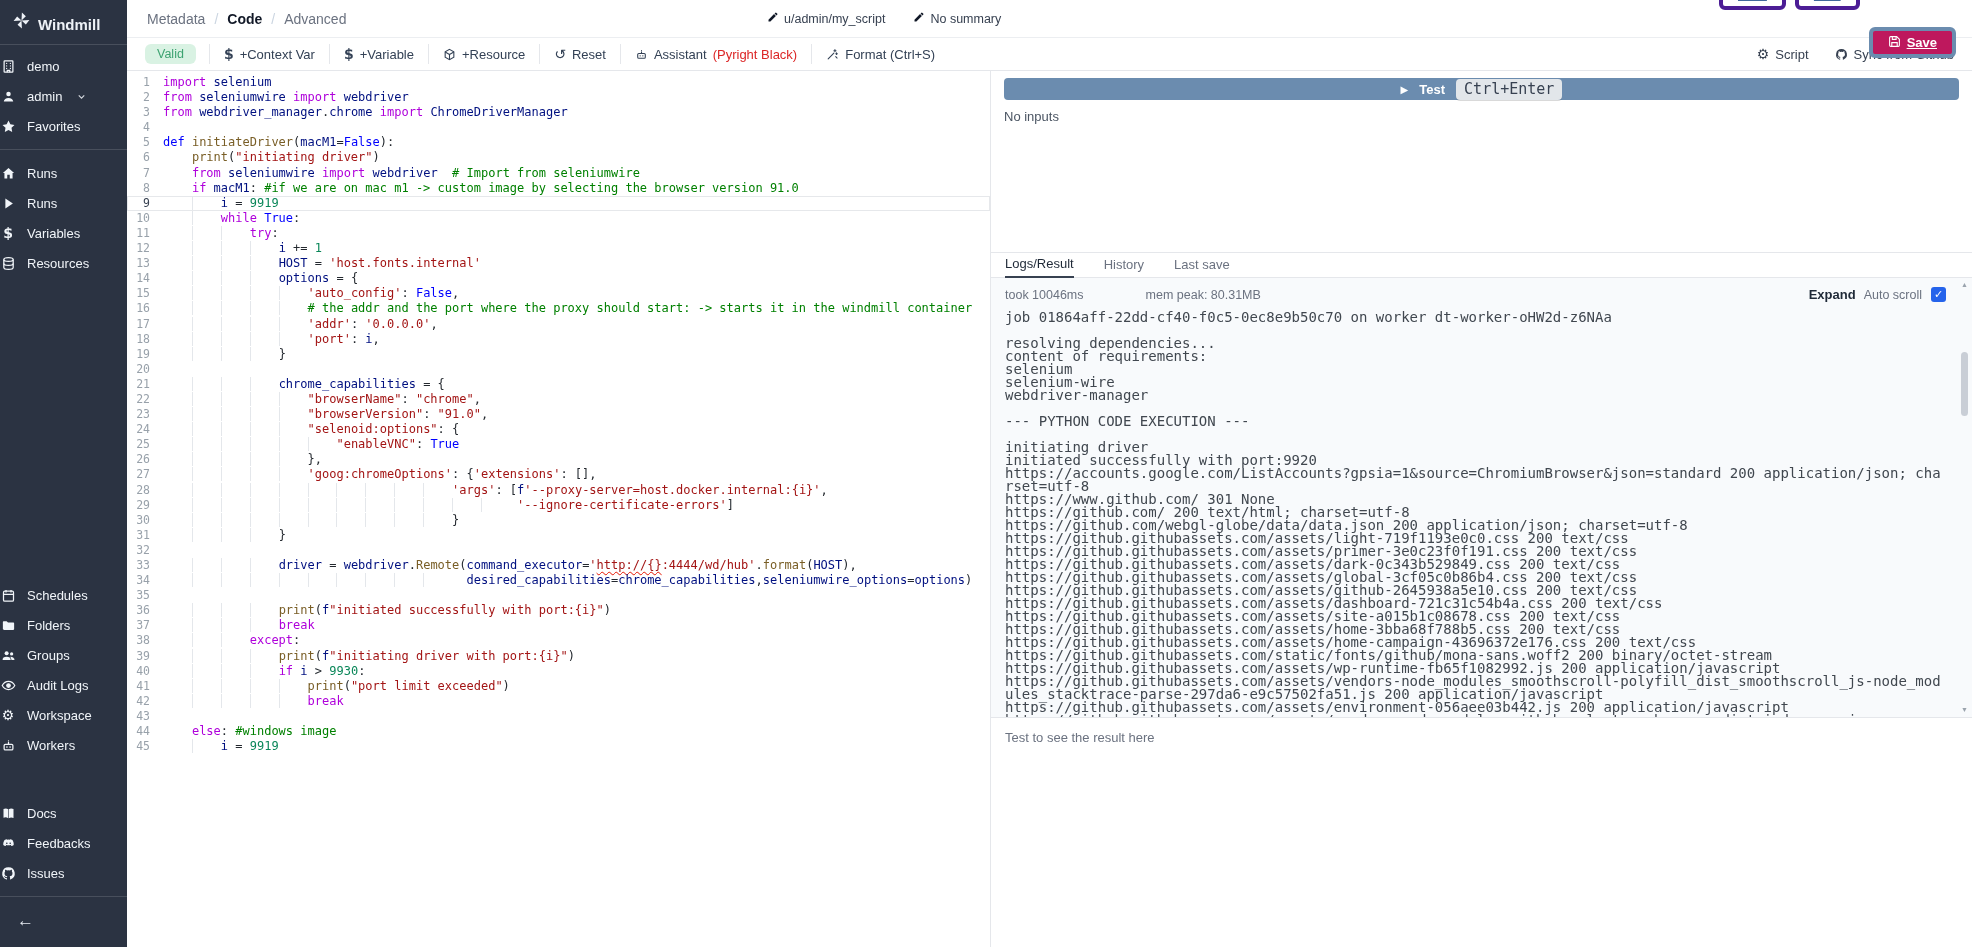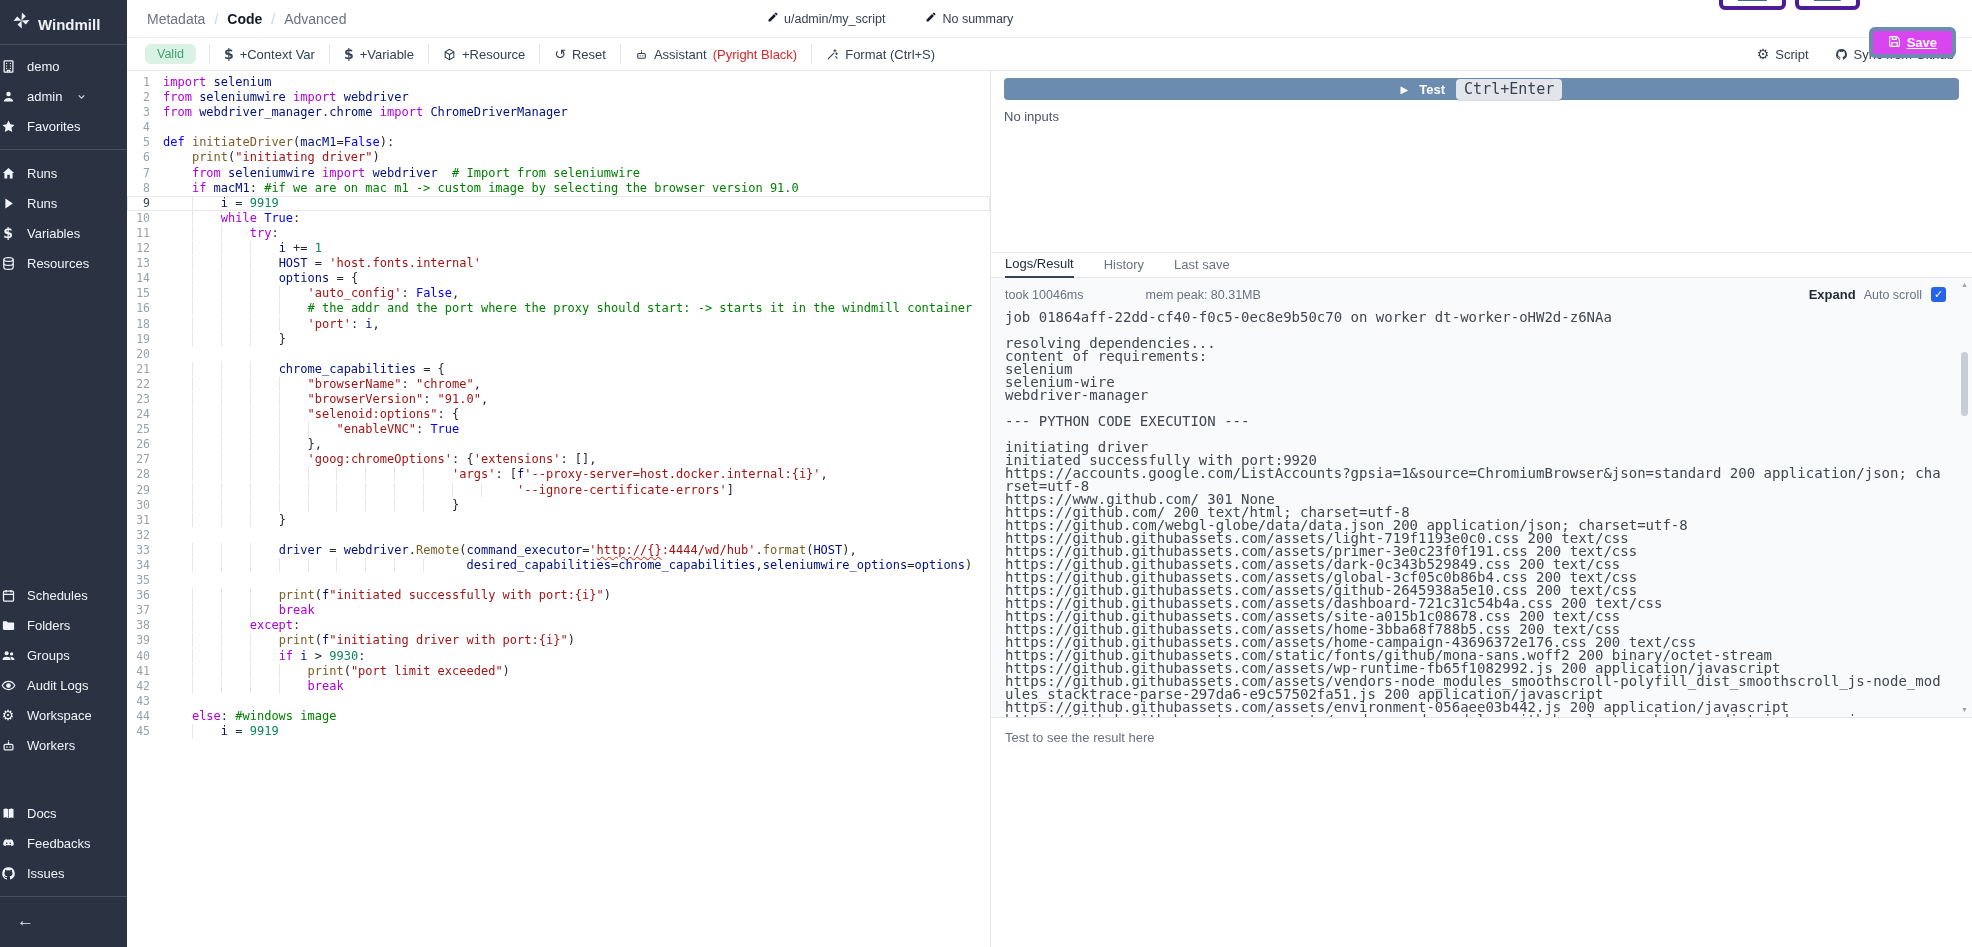--- a/index.html
+++ b/index.html
@@ -26,27 +26,27 @@
 
   
   .main { flex:1; display:flex; flex-direction:column; min-width:0; }
 
   header { height:38px; display:flex; align-items:center; padding:0 16px 0 20px; position:relative;
     border-bottom:1px solid #eceef1; flex:none; }
   .crumbs { display:flex; gap:9px; font-size:14px; color:#6b7280; }
   .crumbs .crumb { cursor:pointer; }
   .crumbs .crumb.active { color:#111827; font-weight:bold; }
   .crumbs .sep { color:#cbd5e1; }
-  .pathgrp { position:absolute; left:640px; display:flex; gap:40px; align-items:center; }
+  .pathgrp { position:absolute; left:640px; display:flex; gap:28px; align-items:center; }
   .editchip { display:flex; align-items:center; gap:5px; font-size:12.5px; color:#374151; cursor:pointer; }
   .editchip svg { width:12px; height:12px; fill:#111827; }
   .hbtns { margin-left:auto; display:flex; gap:9px; }
   .btn { height:31px; padding:0 15px; border-radius:6px; font-size:13px; display:flex; align-items:center; gap:6px;
     background:#fff; border:4px solid #4c1d95; color:#41699c; cursor:pointer; font-family:inherit;text-decoration:underline; }
-  .btn.primary { background:#d946ef; border-color:#6b8caf; color:#fff; font-weight:bold;margin-top:48px; }
+  .btn.primary { background:#be185d; border-color:#6b8caf; color:#fff; font-weight:bold;margin-top:48px; }
   .btn.primary svg { width:13px; height:13px; }
 
   .toolbar { height:33px; display:flex; align-items:center; border-bottom:1px solid #e5e7eb; flex:none;
     font-size:13px; color:#334155; padding-left:18px; }
   .valid { background:#d9f2e3; color:#3da371; border-radius:6px; padding:3px 12px; margin-right:13px; font-size:12.5px; }
   .tbtn { display:flex; align-items:center; gap:6px; padding:0 14px; height:20px; border-left:1px solid #e5e7eb;
     cursor:pointer; white-space:nowrap; }
   .tbtn .icon { display:flex; align-items:center; }
   .tbtn .icon svg { width:13px; height:13px; }
   .tbtn .suffix { color:#dc2626; }
@@ -392,20 +392,21 @@
           <div class="cl"><span class="ln">7</span><span class="cc"><span class="ind">    </span><span class="tk-ctrl">from</span> <span class="tk-id">seleniumwire</span> <span class="tk-ctrl">import</span> <span class="tk-id">webdriver</span>  <span class="tk-com"># Import from seleniumwire</span></span></div>
           <div class="cl"><span class="ln">8</span><span class="cc"><span class="ind">    </span><span class="tk-ctrl">if</span> <span class="tk-id">macM1</span>: <span class="tk-com">#if we are on mac m1 -&gt; custom image by selecting the browser version 91.0</span></span></div>
           <div class="cl cur"><span class="ln">9</span><span class="cc"><span class="ind">    </span><span class="ind">    </span><span class="tk-id">i</span> = <span class="tk-num">9919</span></span></div>
           <div class="cl"><span class="ln">10</span><span class="cc"><span class="ind">    </span><span class="ind">    </span><span class="tk-ctrl">while</span> <span class="tk-decl">True</span>:</span></div>
           <div class="cl"><span class="ln">11</span><span class="cc"><span class="ind">    </span><span class="ind">    </span><span class="ind">    </span><span class="tk-ctrl">try</span>:</span></div>
           <div class="cl"><span class="ln">12</span><span class="cc"><span class="ind">    </span><span class="ind">    </span><span class="ind">    </span><span class="ind">    </span><span class="tk-id">i</span> += <span class="tk-num">1</span></span></div>
           <div class="cl"><span class="ln">13</span><span class="cc"><span class="ind">    </span><span class="ind">    </span><span class="ind">    </span><span class="ind">    </span><span class="tk-id">HOST</span> = <span class="tk-str">'host.fonts.internal'</span></span></div>
           <div class="cl"><span class="ln">14</span><span class="cc"><span class="ind">    </span><span class="ind">    </span><span class="ind">    </span><span class="ind">    </span><span class="tk-id">options</span> = {</span></div>
           <div class="cl"><span class="ln">15</span><span class="cc"><span class="ind">    </span><span class="ind">    </span><span class="ind">    </span><span class="ind">    </span><span class="ind">    </span><span class="tk-str">'auto_config'</span>: <span class="tk-decl">False</span>,</span></div>
           <div class="cl"><span class="ln">16</span><span class="cc"><span class="ind">    </span><span class="ind">    </span><span class="ind">    </span><span class="ind">    </span><span class="ind">    </span><span class="tk-com"># the addr and the port where the proxy should start: -&gt; starts it in the windmill container</span></span></div>
+          <div class="cl"><span class="ln">17</span><span class="cc"><span class="ind">    </span><span class="ind">    </span><span class="ind">    </span><span class="ind">    </span><span class="ind">    </span><span class="tk-str">'addr'</span>: <span class="tk-str">'0.0.0.0'</span>,</span></div>
           <div class="cl"><span class="ln">18</span><span class="cc"><span class="ind">    </span><span class="ind">    </span><span class="ind">    </span><span class="ind">    </span><span class="ind">    </span><span class="tk-str">'port'</span>: <span class="tk-id">i</span>,</span></div>
           <div class="cl"><span class="ln">19</span><span class="cc"><span class="ind">    </span><span class="ind">    </span><span class="ind">    </span><span class="ind">    </span>}</span></div>
           <div class="cl"><span class="ln">20</span><span class="cc"></span></div>
           <div class="cl"><span class="ln">21</span><span class="cc"><span class="ind">    </span><span class="ind">    </span><span class="ind">    </span><span class="ind">    </span><span class="tk-id">chrome_capabilities</span> = {</span></div>
           <div class="cl"><span class="ln">22</span><span class="cc"><span class="ind">    </span><span class="ind">    </span><span class="ind">    </span><span class="ind">    </span><span class="ind">    </span><span class="tk-str">"browserName"</span>: <span class="tk-str">"chrome"</span>,</span></div>
           <div class="cl"><span class="ln">23</span><span class="cc"><span class="ind">    </span><span class="ind">    </span><span class="ind">    </span><span class="ind">    </span><span class="ind">    </span><span class="tk-str">"browserVersion"</span>: <span class="tk-str">"91.0"</span>,</span></div>
           <div class="cl"><span class="ln">24</span><span class="cc"><span class="ind">    </span><span class="ind">    </span><span class="ind">    </span><span class="ind">    </span><span class="ind">    </span><span class="tk-str">"selenoid:options"</span>: {</span></div>
           <div class="cl"><span class="ln">25</span><span class="cc"><span class="ind">    </span><span class="ind">    </span><span class="ind">    </span><span class="ind">    </span><span class="ind">    </span><span class="ind">    </span><span class="tk-str">"enableVNC"</span>: <span class="tk-decl">True</span></span></div>
           <div class="cl"><span class="ln">26</span><span class="cc"><span class="ind">    </span><span class="ind">    </span><span class="ind">    </span><span class="ind">    </span><span class="ind">    </span>},</span></div>
           <div class="cl"><span class="ln">27</span><span class="cc"><span class="ind">    </span><span class="ind">    </span><span class="ind">    </span><span class="ind">    </span><span class="ind">    </span><span class="tk-str">'goog:chromeOptions'</span>: {<span class="tk-str">'extensions'</span>: [],</span></div>

